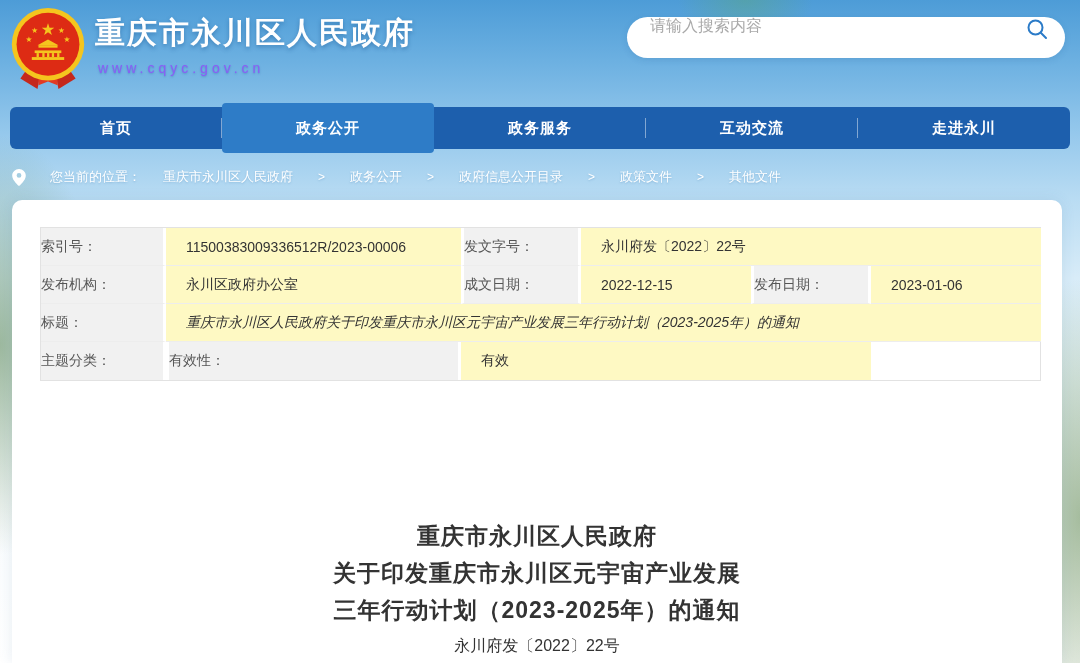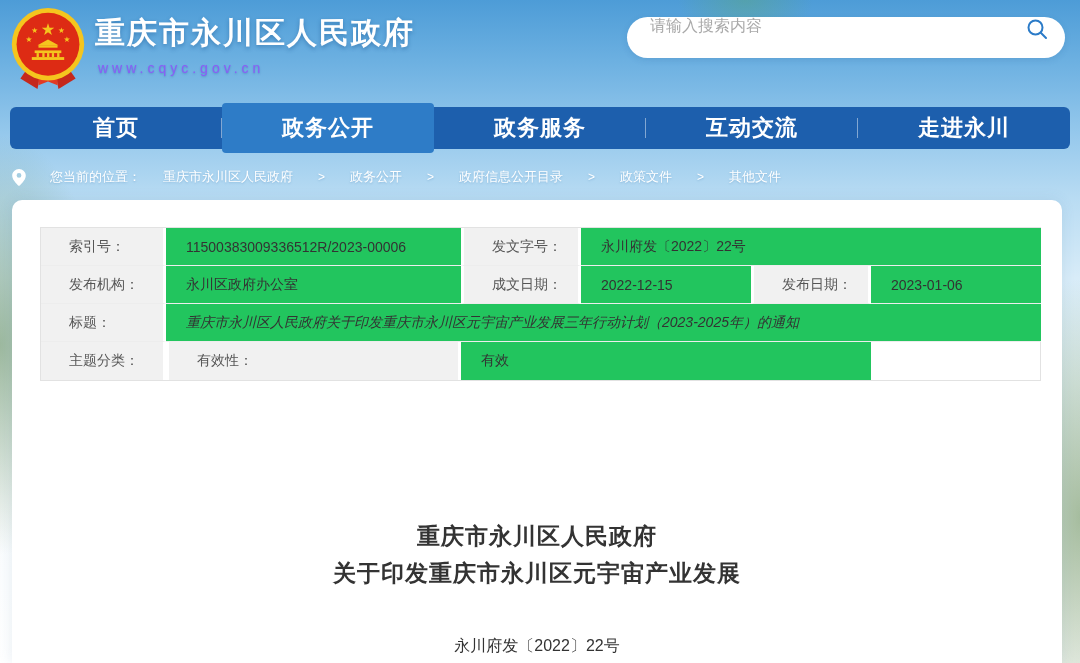--- a/index.html
+++ b/index.html
@@ -43,21 +43,21 @@
 
   
   .nav {
     position:absolute; left:10px; top:107px; width:1060px; height:42px;
     background:#1d5fad; border-radius:6px;
     display:flex; align-items:center;
   }
   .nav-item {
     flex:1; height:42px; position:relative;
     display:flex; align-items:center; justify-content:center;
-    color:#fff; font-size:22px; font-weight:600; letter-spacing:1px;
+    color:#fff; font-size:15px; font-weight:600; letter-spacing:1px;
     cursor:pointer;
   }
   .nav-item:not(:last-child)::after {
     content:""; position:absolute; right:0; top:50%; transform:translateY(-50%);
     width:1px; height:20px; background:rgba(255,255,255,0.45);
   }
   .nav-item.active {
     height:50px; background:#2e7cc7; border-radius:4px; z-index:2;
   }
   .nav-item.active::after { display:none; }
@@ -82,26 +82,26 @@
 
   
   .meta-table {
     position:absolute; left:28px; top:27px; width:1001px;
     display:grid;
     grid-template-columns:125px 295px 120px 170px 120px 170px;
     border:1px solid #e2e2e2;
   }
   .cell {
     height:38px; display:flex; align-items:center;
-    font-size:14px; color:#333; background:#22c55e;
+    font-size:14px; color:#333; background:#fef9c3;
     padding-left:20px; border-bottom:1px solid #ededed;
     overflow:hidden; white-space:nowrap;
   }
   .cell.lbl {
-    background:#f1f1f1; color:#555; padding-left:28px;
+    background:#f1f1f1; color:#555; padding-left:0;
     border-left:3px solid #fff; border-right:3px solid #fff;
   }
   .cell.first { border-left:none; }
   .cell.bb0 { border-bottom:none; }
   .span3 { grid-column:span 3; }
   .span5 { grid-column:span 5;font-style:italic; }
 
   
   .doc-title {
     position:absolute; left:0; top:318px; width:100%;
@@ -199,16 +199,17 @@
     <div class="cell span5">重庆市永川区人民政府关于印发重庆市永川区元宇宙产业发展三年行动计划（2023-2025年）的通知</div>
 
     <div class="cell lbl first bb0">主题分类：</div>
     <div class="cell lbl bb0">有效性：</div>
     <div class="cell span3 bb0">有效</div>
   </div>
 
   <div class="doc-title">
     <div>重庆市永川区人民政府</div>
     <div>关于印发重庆市永川区元宇宙产业发展</div>
+    <div>三年行动计划（2023-2025年）的通知</div>
   </div>
   <div class="doc-number">永川府发〔2022〕22号</div>
 
 </div>
 
 </body></html>

